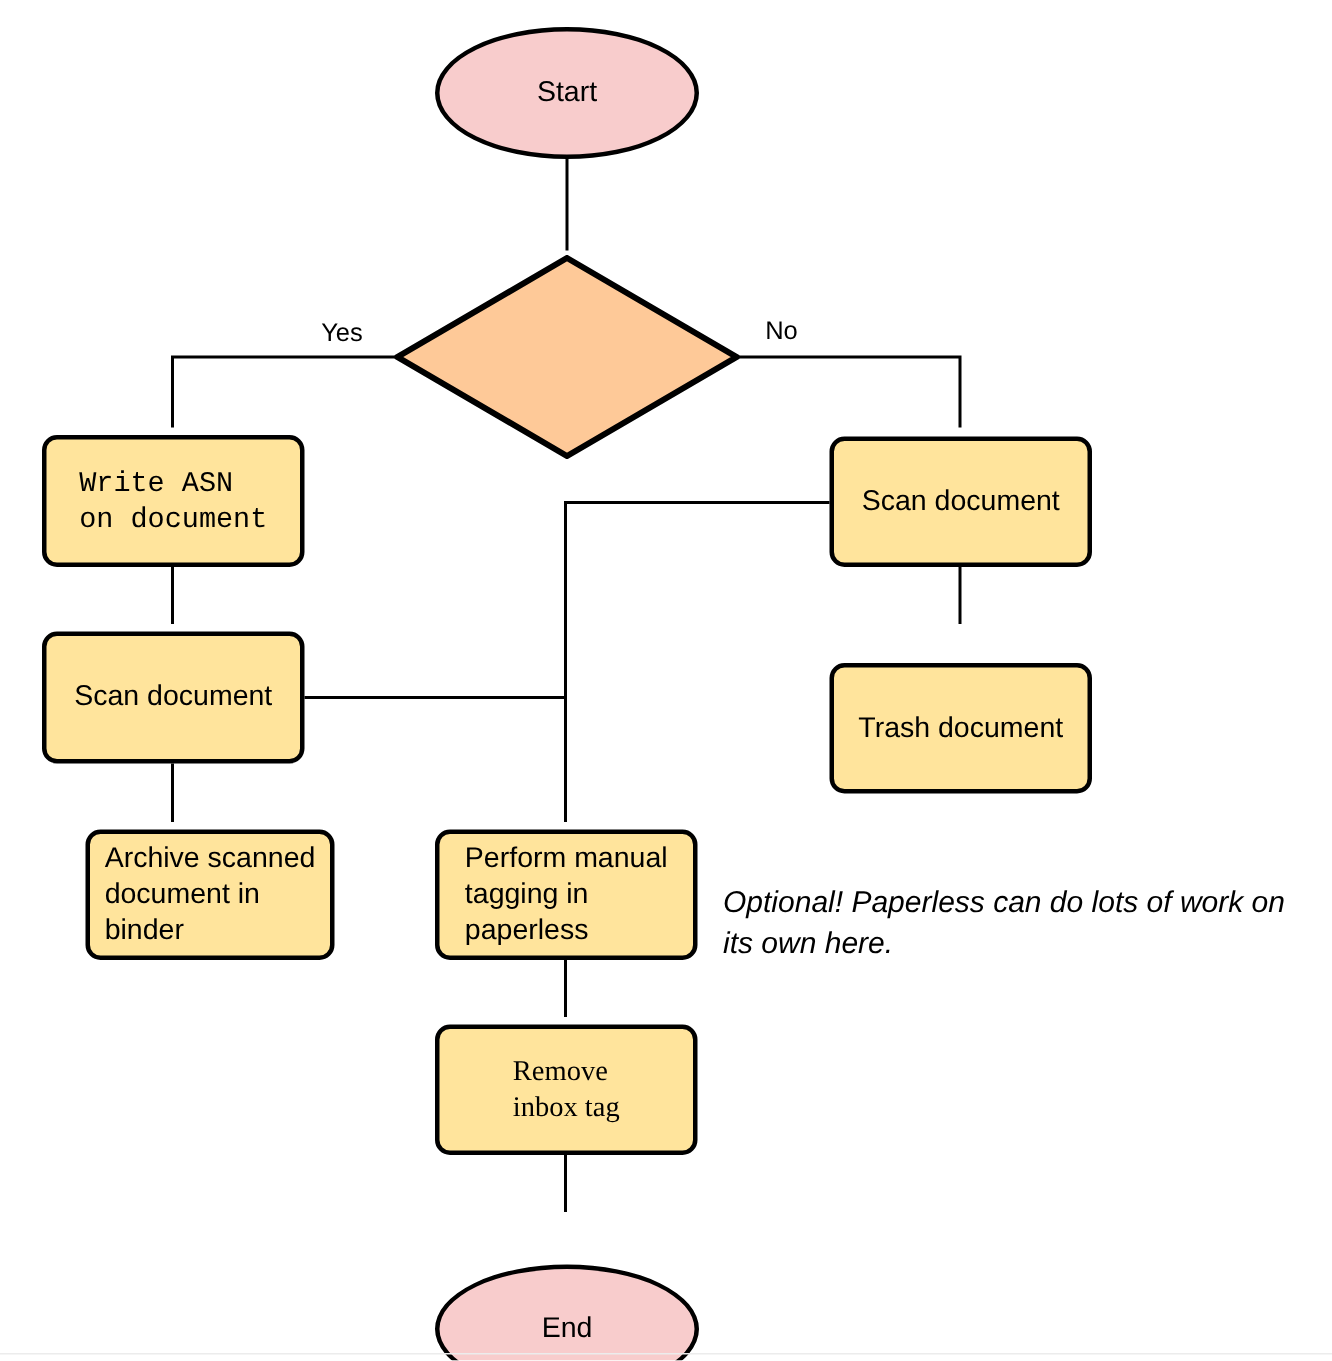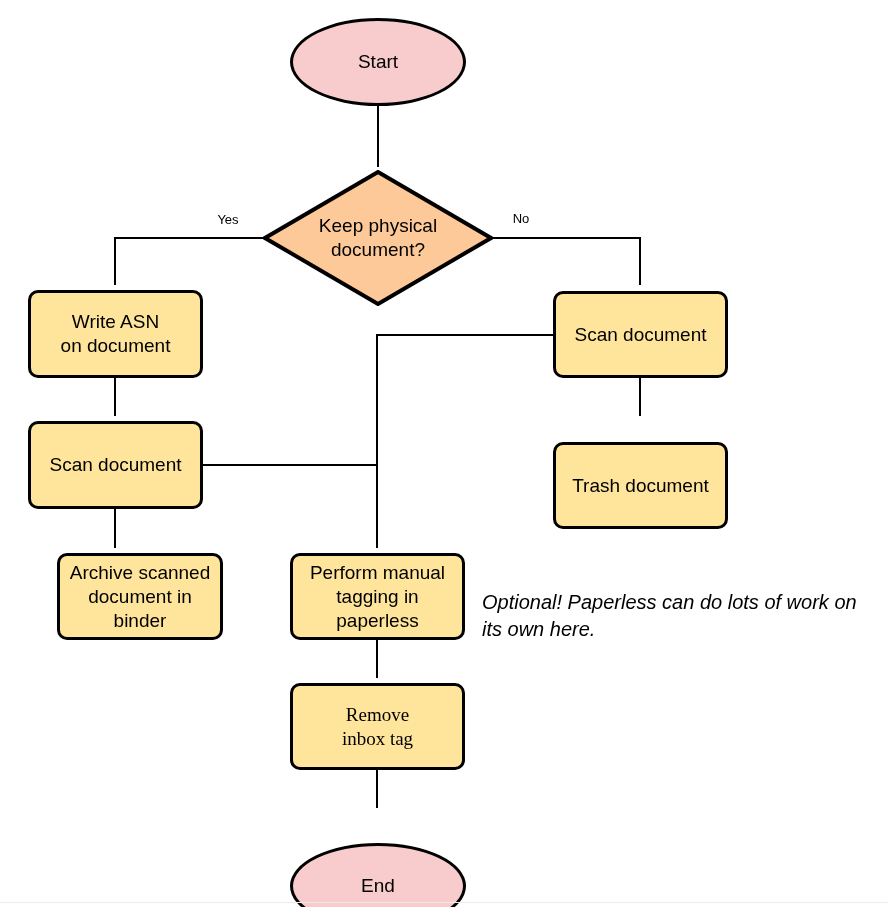--- a/index.html
+++ b/index.html
@@ -23,21 +23,21 @@
   .edges path {
     fill: none;
     stroke: var(--stroke, #000);
     stroke-width: 2;
   }
   .node {
     position: absolute;
     display: flex;
     align-items: center;
     justify-content: center;
-    text-align: center;
+    text-align: left;
     box-sizing: border-box;
     font-size: 19px;
     line-height: 24px;
     color: #000;
     white-space: pre-line;
   }
   .terminal {
     background: var(--terminal-fill, #f8cccc);
     border: 3.5px solid var(--stroke, #000);
     border-radius: 50%;
@@ -60,21 +60,21 @@
   .diamond-label {
     position: relative;
     text-align: center;
     font-size: 19px;
     line-height: 24px;
     color: #000;
     white-space: pre-line;
   }
   .edge-label {
     position: absolute;
-    font-size: 13px;
+    font-size: 17px;
     color: #000;
     text-align: center;
   }
   .note {
     position: absolute;
     font-size: 20px;
     font-style: italic;
     line-height: 27px;
     color: #000;
     white-space: pre-line;
@@ -111,29 +111,27 @@
   </svg>
 
   <div class="node terminal" style="left:290px; top:18px; width:176px; height:88px;">
     <span>Start</span>
   </div>
 
   <div class="diamond-wrap" style="left:263px; top:170px; width:230px; height:136px;">
     <svg width="230" height="136" viewBox="0 0 230 136">
       <polygon points="115,2 228,68 115,134 2,68" fill="var(--decision-fill, #fec998)" stroke="var(--stroke, #000)" stroke-width="4" stroke-linejoin="miter"></polygon>
     </svg>
-    <span class="diamond-label">Keep physical
-document?</span>
   </div>
 
   <div class="edge-label" style="left:200px; top:212px; width:56px;">Yes</div>
 
   <div class="edge-label" style="left:495px; top:211px; width:52px;">No</div>
 
-  <div class="node process" style="left:28px; top:290px; width:175px; height:88px;">
+  <div class="node process" style="left:28px; top:290px; width:175px; height:88px;font-family:Liberation Mono, monospace;">
     <span>Write ASN
 on document</span>
   </div>
 
   <div class="node process" style="left:28px; top:421px; width:175px; height:88px;">
     <span>Scan document</span>
   </div>
 
   <div class="node process" style="left:28px; top:553px; width:166px; height:87px;margin-left:29px;">
     <span>Archive scanned

